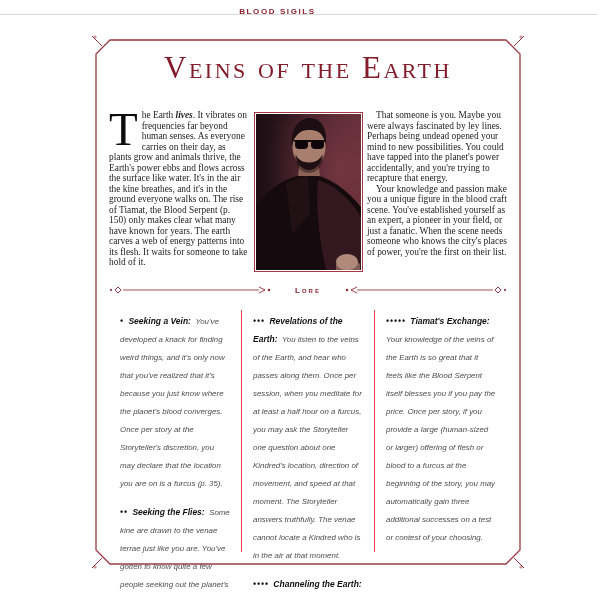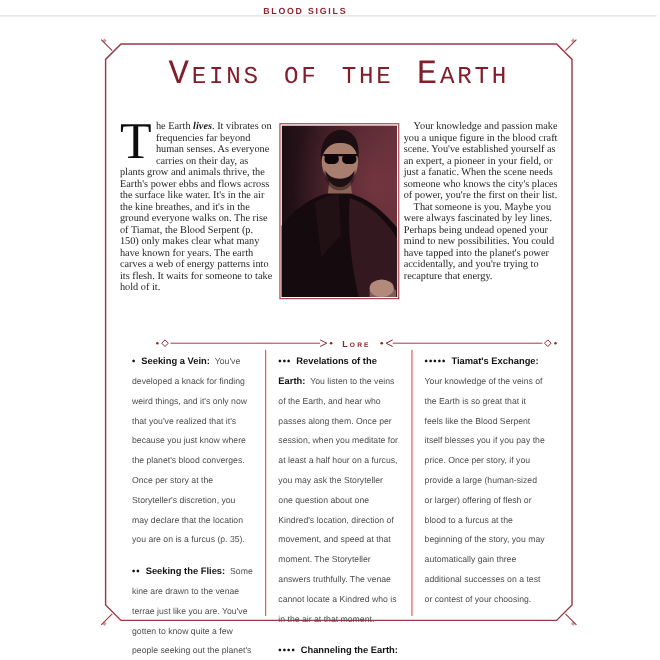--- a/index.html
+++ b/index.html
@@ -19,21 +19,21 @@
 
   
   .frame-wrap { position:absolute; left:90px; top:34px; width:436px; height:536px; }
   .frame-svg  { position:absolute; left:0; top:0; }
   .frame-content { position:absolute; left:6px; top:6px; width:424px; height:524px;
                    padding:0 13px; }
 
   
   .page-title {
     margin-top:11px; text-align:center;
-    font-family:Liberation Mono, monospace;
+    font-family:Liberation Serif, serif;
     font-variant:small-caps; font-weight:500;
     font-size:31px; letter-spacing:2.5px; color:#821e2b;
     line-height:34px;
   }
 
   
   .intro-row { display:flex; margin-top:25px; justify-content:space-between; }
   .intro-col {
     width:140px; font-family:"Liberation Serif", serif;
     font-size:9.4px; line-height:10.5px; color:#1d1d1d; text-align:left;
@@ -45,30 +45,30 @@
   }
   .intro-col .ital { font-style:italic;font-weight:bold; }
   .intro-col p + p { margin-top:0; }
   .indented { text-indent:9px; }
 
   .portrait-frame { width:109px; height:160px; border:1px solid #a13843;
                     padding:1px; margin-top:2px; }
   .portrait-frame svg { display:block; }
 
   
-  .divider { display:flex; align-items:center; justify-content:flex-end;
-             margin-top:34px; height:12px; }
+  .divider { display:flex; align-items:center; justify-content:space-between;
+             margin-top:12px; height:12px; }
   .divider .label {
     font-size:8px; font-weight:bold; letter-spacing:2px; color:#8e2330;
     margin:0 5px; font-variant:small-caps;
   }
   .divider svg { display:block; }
 
   
-  .lore-row { display:flex; height:242px; }
+  .lore-row { display:flex; margin-top:14px; height:242px;font-style:italic; }
   .lore-col { flex:1 1 0; padding:0 11px; }
   .lore-col + .lore-col { border-left:1px solid #ef4444; }
   .lore-item { margin-bottom:11px; }
   .lore-item .dots { font-size:8.5px; font-weight:bold; color:#111; letter-spacing:1px; }
   .lore-item .name { font-size:8.5px; font-weight:bold; color:#111; }
   .lore-item .body { font-size:7.9px; line-height:10.4px; color:#4d4d4d; }
 
   
   .page-number {
     position:absolute; left:0; top:604px; width:600px; text-align:center;
@@ -131,22 +131,22 @@
 
           <path d="M39,40 C42,52 64,52 67,40 C68,50 62,59 53,59 C44,59 38,50 39,40 Z" fill="#20101479"></path>
           <path d="M40,41 C44,51 62,51 66,41 C66,49 60,56 53,56 C46,56 40,49 40,41 Z" fill="#1e0f13"></path>
 
           <ellipse cx="91" cy="148" rx="11" ry="8" fill="#b28a7c"></ellipse>
           <path d="M80,156 L104,156 L104,150 C98,144 86,144 80,150 Z" fill="#b28a7c" opacity="0.6"></path>
         </svg>
       </div>
 
       <div class="intro-col">
+        <p class="indented">That someone is you. Maybe you were always fascinated by ley lines. Perhaps being undead opened your mind to new possibilities. You could have tapped into the planet's power accidentally, and you're trying to recapture that energy.</p>
         <p class="indented">Your knowledge and passion make you a unique figure in the blood craft scene. You've established yourself as an expert, a pioneer in your field, or just a fanatic. When the scene needs someone who knows the city's places of power, you're the first on their list.</p>
-        <p class="indented">That someone is you. Maybe you were always fascinated by ley lines. Perhaps being undead opened your mind to new possibilities. You could have tapped into the planet's power accidentally, and you're trying to recapture that energy.</p>
       </div>
     </div>
 
     <div class="divider">
       <svg width="165" height="10" viewBox="0 0 165 10">
         <circle cx="2" cy="5" r="1.1" fill="#8e2330"></circle>
         <path d="M6,5 L9,2 L12,5 L9,8 Z" fill="none" stroke="#8e2330" stroke-width="0.9"></path>
         <line x1="14" y1="5" x2="150" y2="5" stroke="#8e2330" stroke-width="0.8"></line>
         <path d="M150,2 L156,5 L150,8" fill="none" stroke="#8e2330" stroke-width="0.9"></path>
         <circle cx="160" cy="5" r="1.2" fill="#8e2330"></circle>

